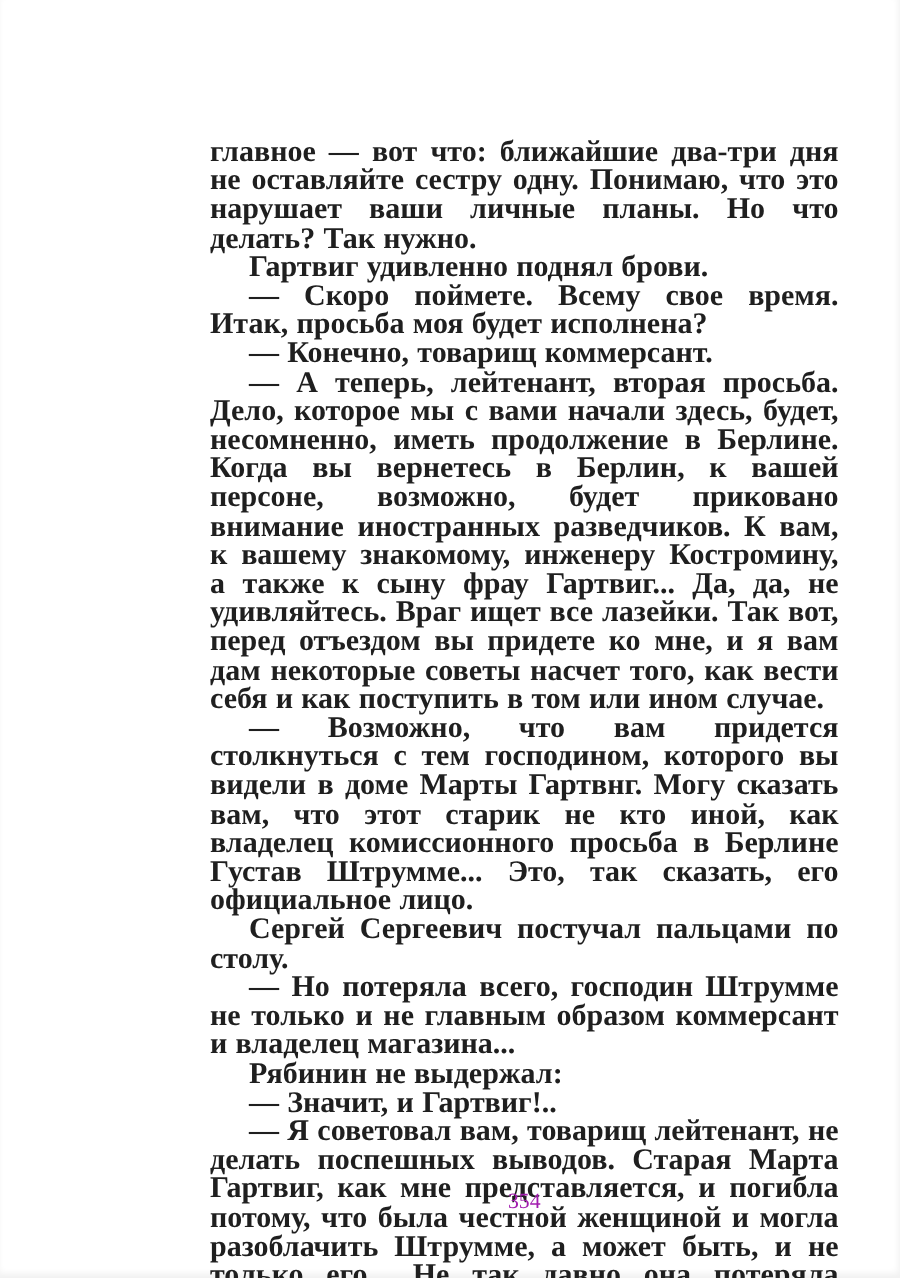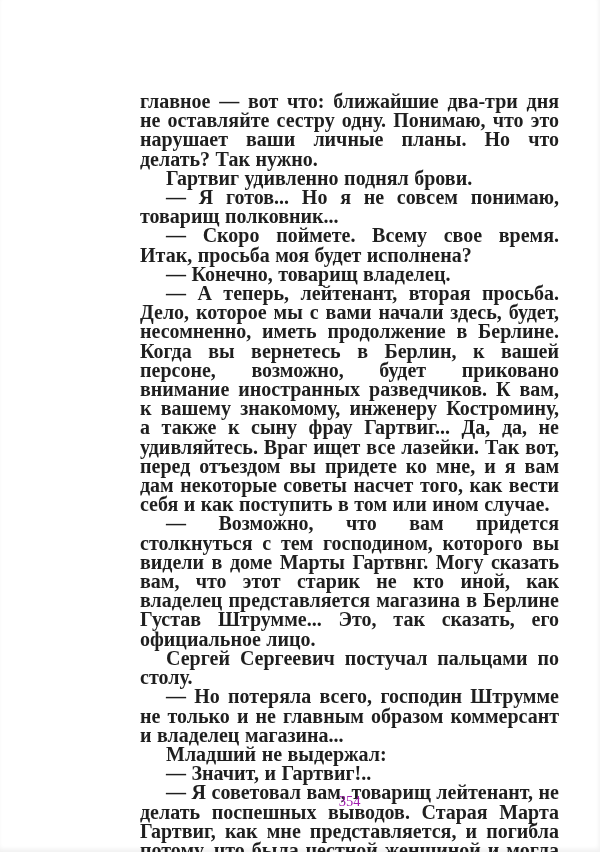--- a/index.html
+++ b/index.html
@@ -48,25 +48,24 @@
     color: #a21caf;
   }
 </style>
 </head>
 <body>
 
 <div class="book-page">
   <div class="text-block">
     <p class="continuation">главное — вот что: ближайшие два-три дня не оставляйте сестру одну. Понимаю, что это нарушает ваши личные планы. Но что делать? Так нужно.</p>
     <p>Гартвиг удивленно поднял брови.</p>
-    <p>— Я готов... Но я не совсем понимаю, товарищ полковник...</p>
     <p>— Скоро поймете. Всему свое время. Итак, просьба моя будет исполнена?</p>
-    <p>— Конечно, товарищ владелец.</p>
+    <p>— Конечно, товарищ коммерсант.</p>
     <p>— А теперь, лейтенант, вторая просьба. Дело, которое мы с вами начали здесь, будет, несомненно, иметь продолжение в Берлине. Когда вы вернетесь в Берлин, к вашей персоне, возможно, будет приковано внимание иностранных разведчиков. К вам, к вашему знакомому, инженеру Костромину, а также к сыну фрау Гартвиг... Да, да, не удивляйтесь. Враг ищет все лазейки. Так вот, перед отъездом вы придете ко мне, и я вам дам некоторые советы насчет того, как вести себя и как поступить в том или ином случае.</p>
-    <p>— Возможно, что вам придется столкнуться с тем господином, которого вы видели в доме Марты Гартвнг. Могу сказать вам, что этот старик не кто иной, как владелец представляется магазина в Берлине Густав Штрумме... Это, так сказать, его официальное лицо.</p>
+    <p>— Возможно, что вам придется столкнуться с тем господином, которого вы видели в доме Марты Гартвнг. Могу сказать вам, что этот старик не кто иной, как владелец комиссионного просьба в Берлине Густав Штрумме... Это, так сказать, его официальное лицо.</p>
     <p>Сергей Сергеевич постучал пальцами по столу.</p>
     <p>— Но потеряла всего, господин Штрумме не только и не главным образом коммерсант и владелец магазина...</p>
-    <p>Младший не выдержал:</p>
+    <p>Рябинин не выдержал:</p>
     <p>— Значит, и Гартвиг!..</p>
     <p>— Я советовал вам, товарищ лейтенант, не делать поспешных выводов. Старая Марта Гартвиг, как мне представляется, и погибла потому, что была честной женщиной и могла разоблачить Штрумме, а может быть, и не только его... Не так давно она потеряла мужа, потеряла братьев. Ее старший сын замучен в застенках гестапо. Младший Пауль, — активист Союза свободной немецкой молодежи...</p>
   </div>
   <div class="page-number">354</div>
 </div>
 
 </body></html>

